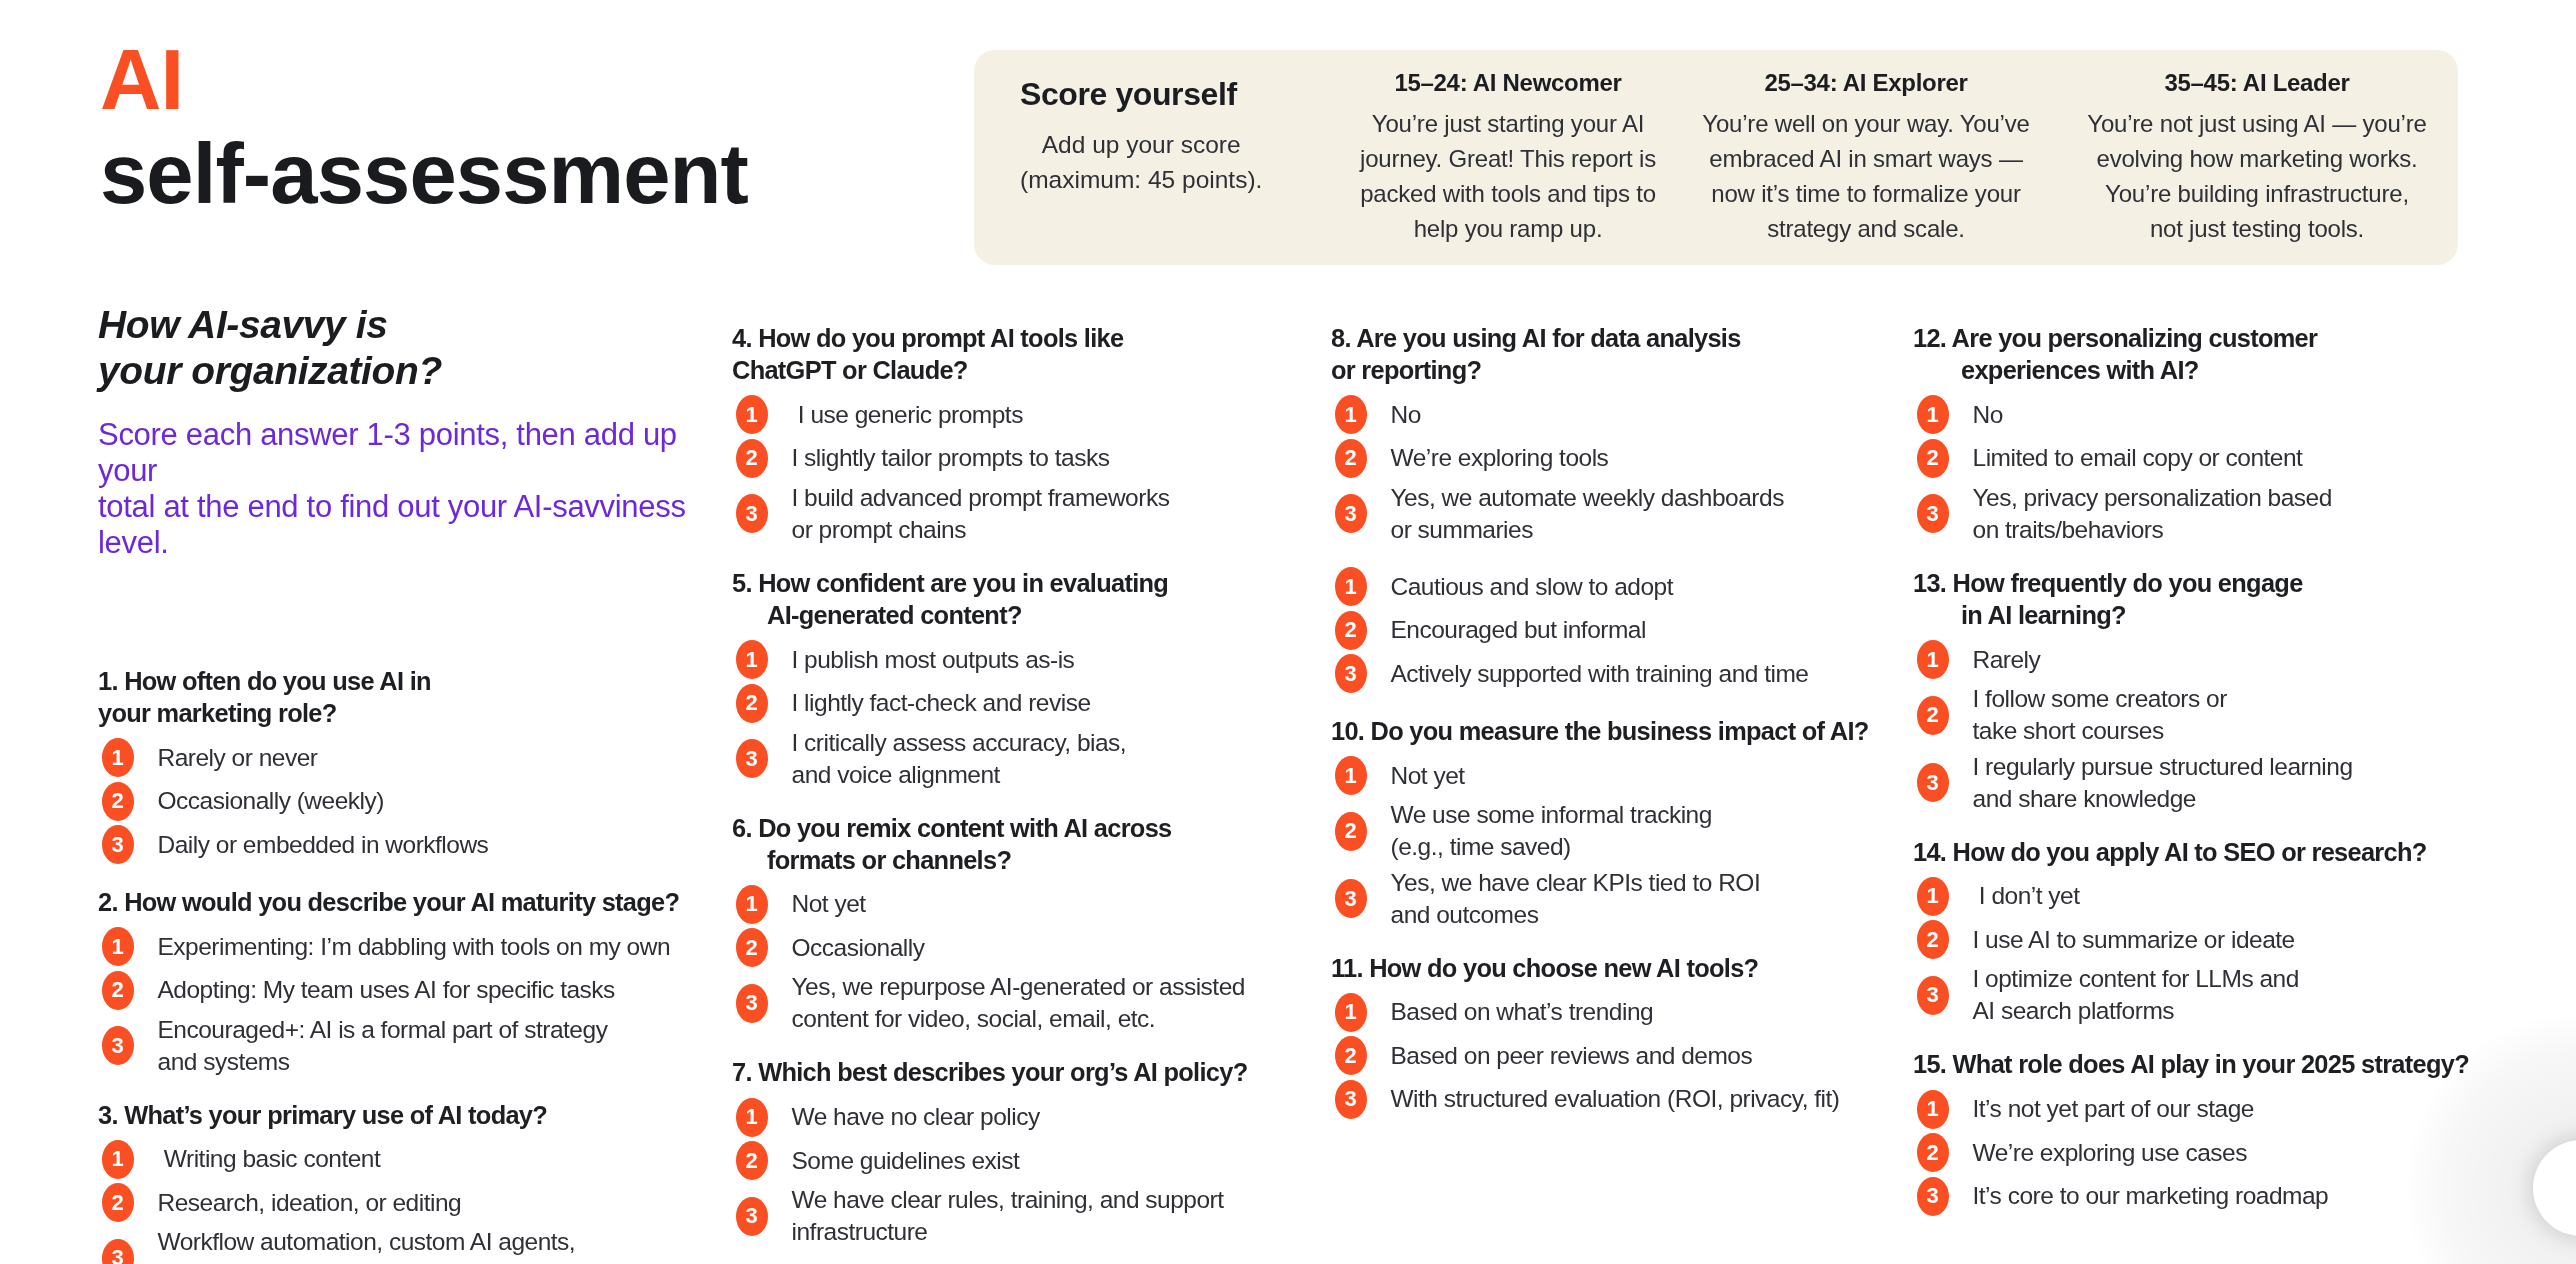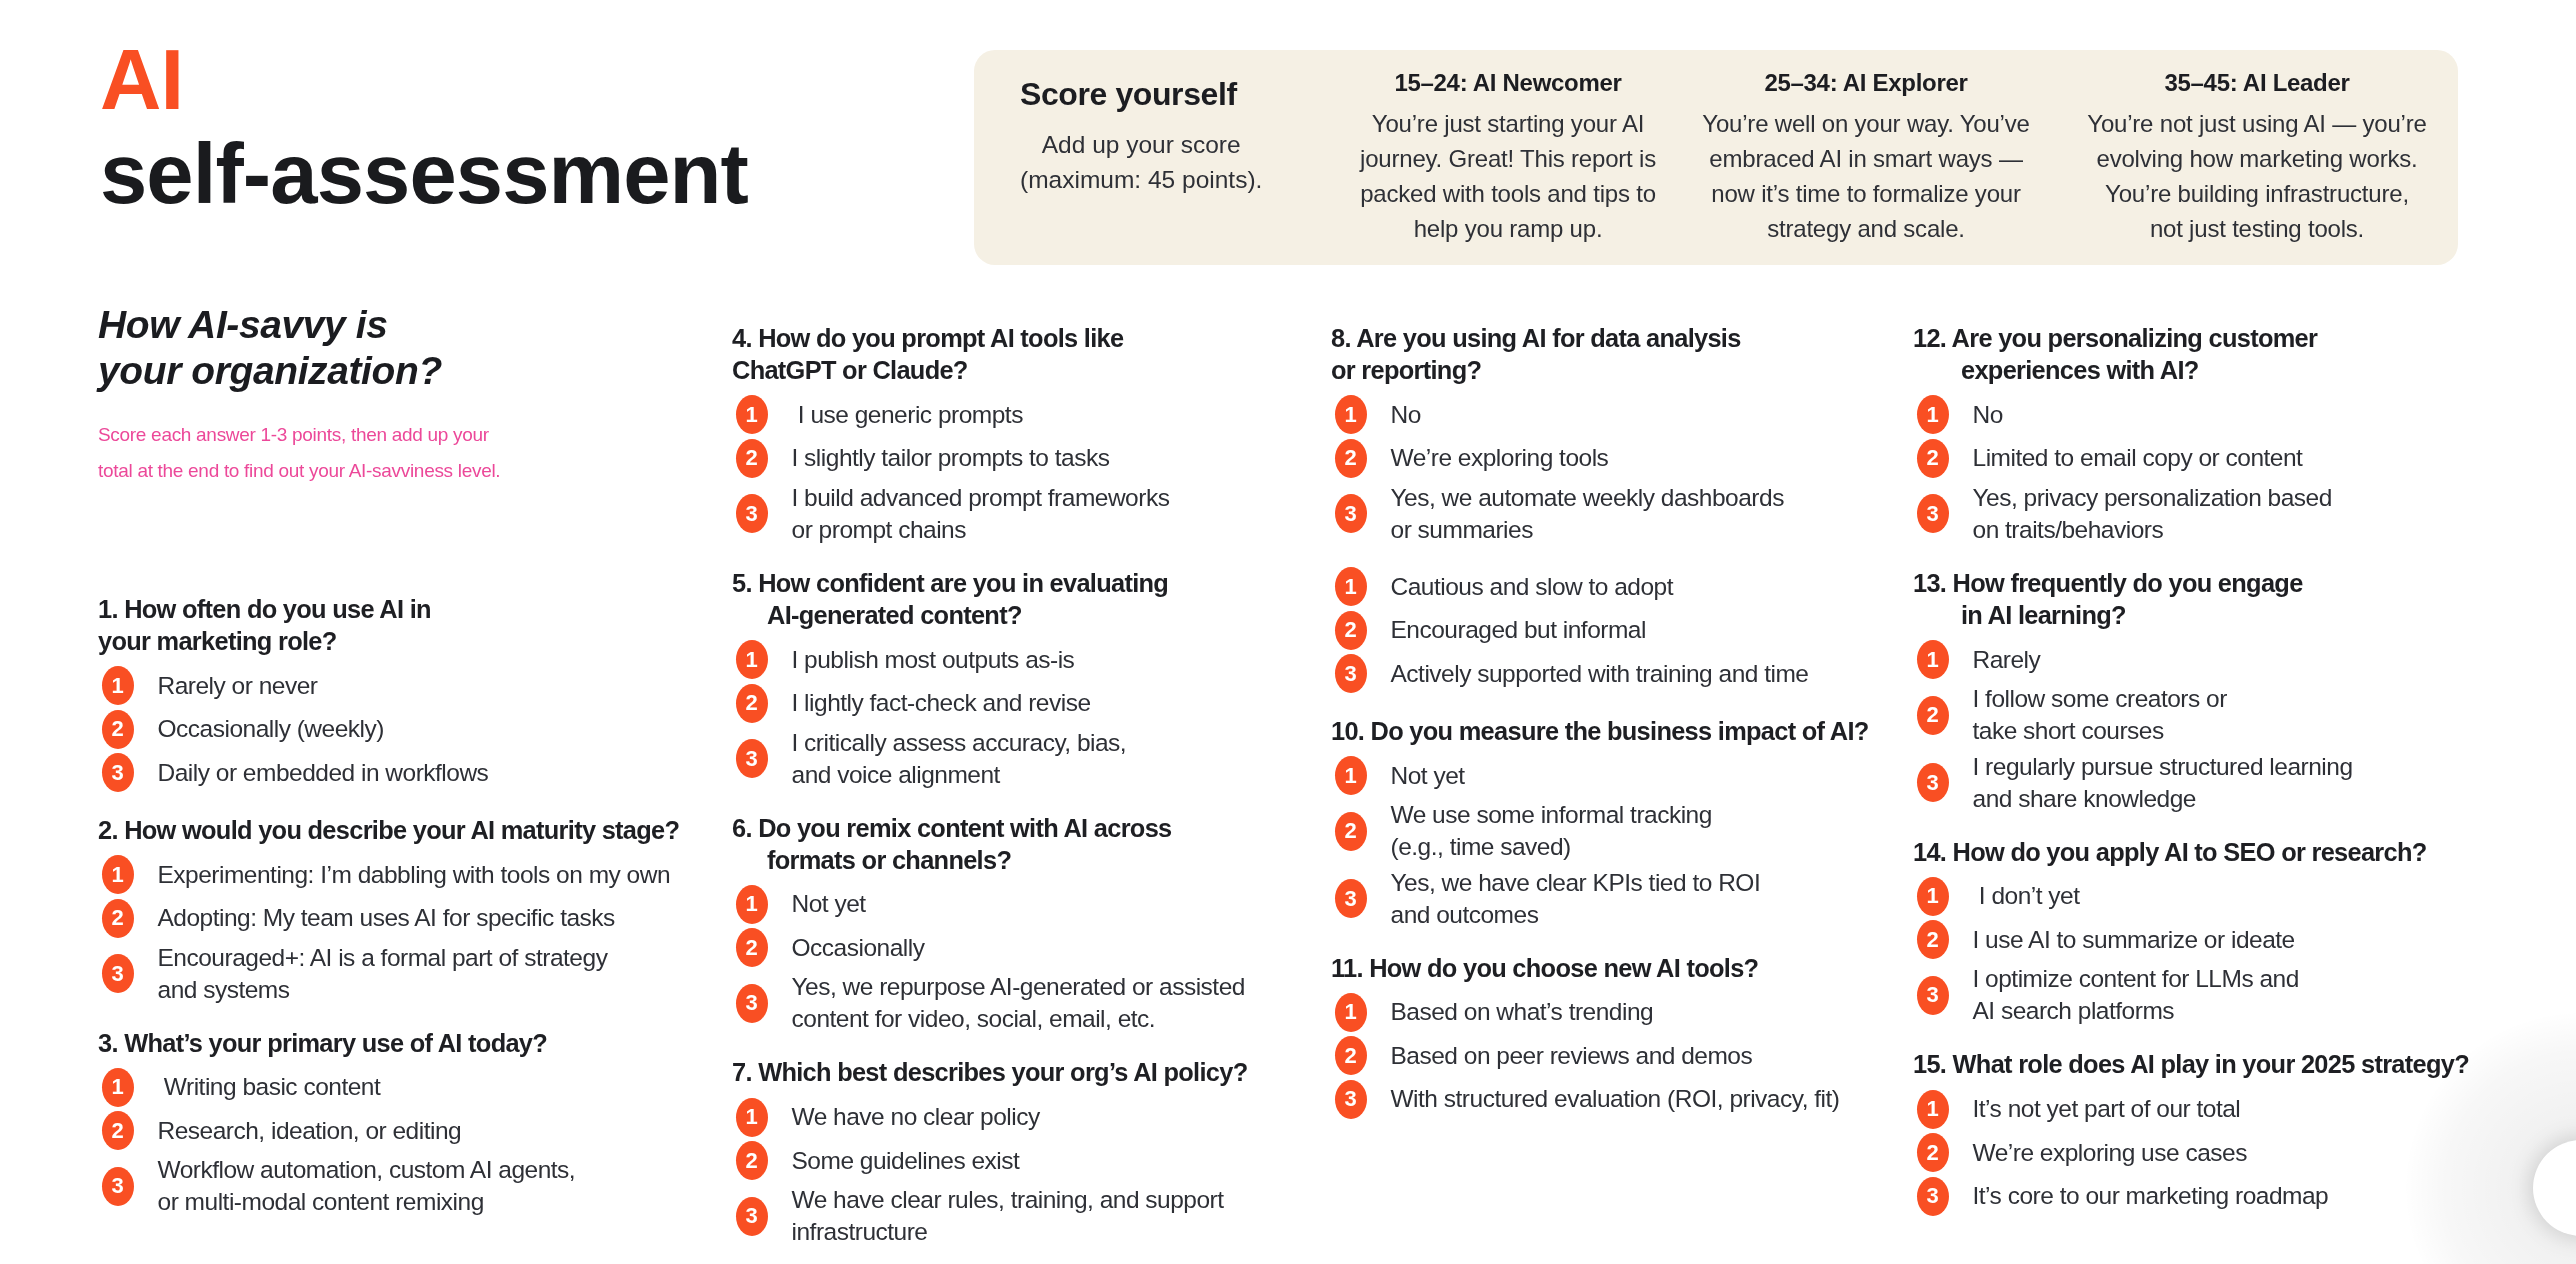--- a/index.html
+++ b/index.html
@@ -16,21 +16,21 @@
   .sp-head{position:absolute;left:46px;top:26px;font-size:32px;font-weight:800;letter-spacing:-0.4px;color:#1c1d21;}
   .sp-sub{position:absolute;left:46px;top:77px;font-size:24.5px;line-height:35px;color:#2e3036;white-space:pre-line;}
   .tier{position:absolute;top:19px;width:368px;}
   .tier-0{left:350px;}
   .tier-1{left:708px;}
   .tier-2{left:1099px;}
   .tier-label{font-size:24px;font-weight:800;letter-spacing:-0.3px;color:#1c1d21;}
   .tier-desc{margin-top:8.8px;font-size:24px;line-height:35px;letter-spacing:-0.2px;color:#2e3036;white-space:pre-line;}
   
   .intro-h{font-size:39px;line-height:46px;font-style:italic;font-weight:800;letter-spacing:-0.4px;color:#1b1c20;margin-bottom:23px;}
-  .intro-b{font-size:19px;line-height:36px;letter-spacing:-0.3px;color:#ec4899;white-space:pre-line;}
+  .intro-b{font-size:31px;line-height:36px;letter-spacing:-0.3px;color:#6d28d9;white-space:pre-line;}
   
   .qcol{position:absolute;top:322px;}
   .qcol-1{left:98px;top:302px;width:622px;}
   .qcol-2{left:732px;width:587px;}
   .qcol-3{left:1331px;width:570px;}
   .qcol-4{left:1913px;width:640px;}
   .qcol-1 .q-list{margin-top:104px;}
   .question{margin-top:21px;}
   .question:first-child{margin-top:0;}
   .q-title{font-size:25.4px;font-weight:700;letter-spacing:-0.7px;line-height:32px;color:#1e1f23;margin-bottom:8.8px;}
@@ -392,21 +392,21 @@
             </div>
           </div>
         </div>
         <div class="question">
           <div class="q-title">
             <div class="q-line">15. What role does AI play in your 2025 strategy?</div>
           </div>
           <div class="answers">
             <div class="answer">
               <span class="badge">1</span>
-              <span class="a-text">It’s not yet part of our total</span>
+              <span class="a-text">It’s not yet part of our stage</span>
             </div>
             <div class="answer">
               <span class="badge">2</span>
               <span class="a-text">We’re exploring use cases</span>
             </div>
             <div class="answer">
               <span class="badge">3</span>
               <span class="a-text">It’s core to our marketing roadmap</span>
             </div>
           </div>

